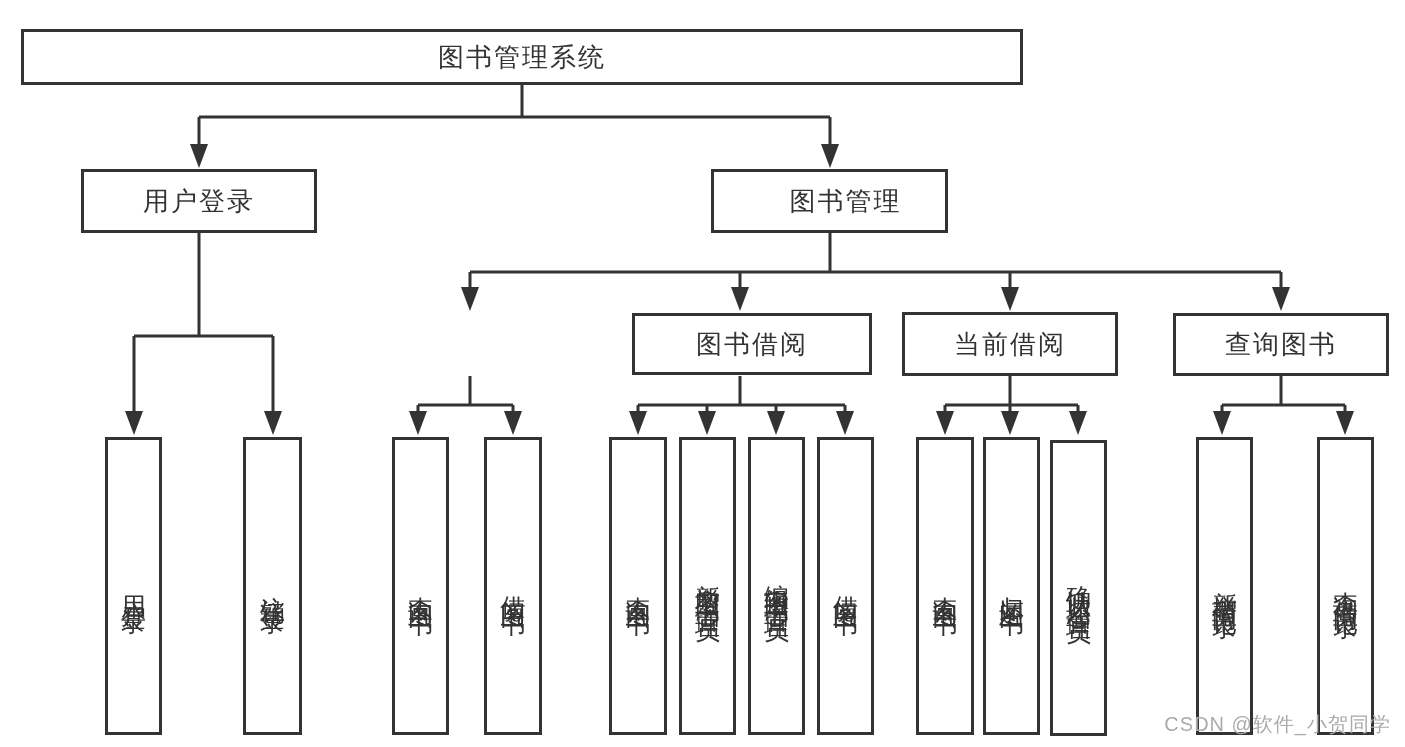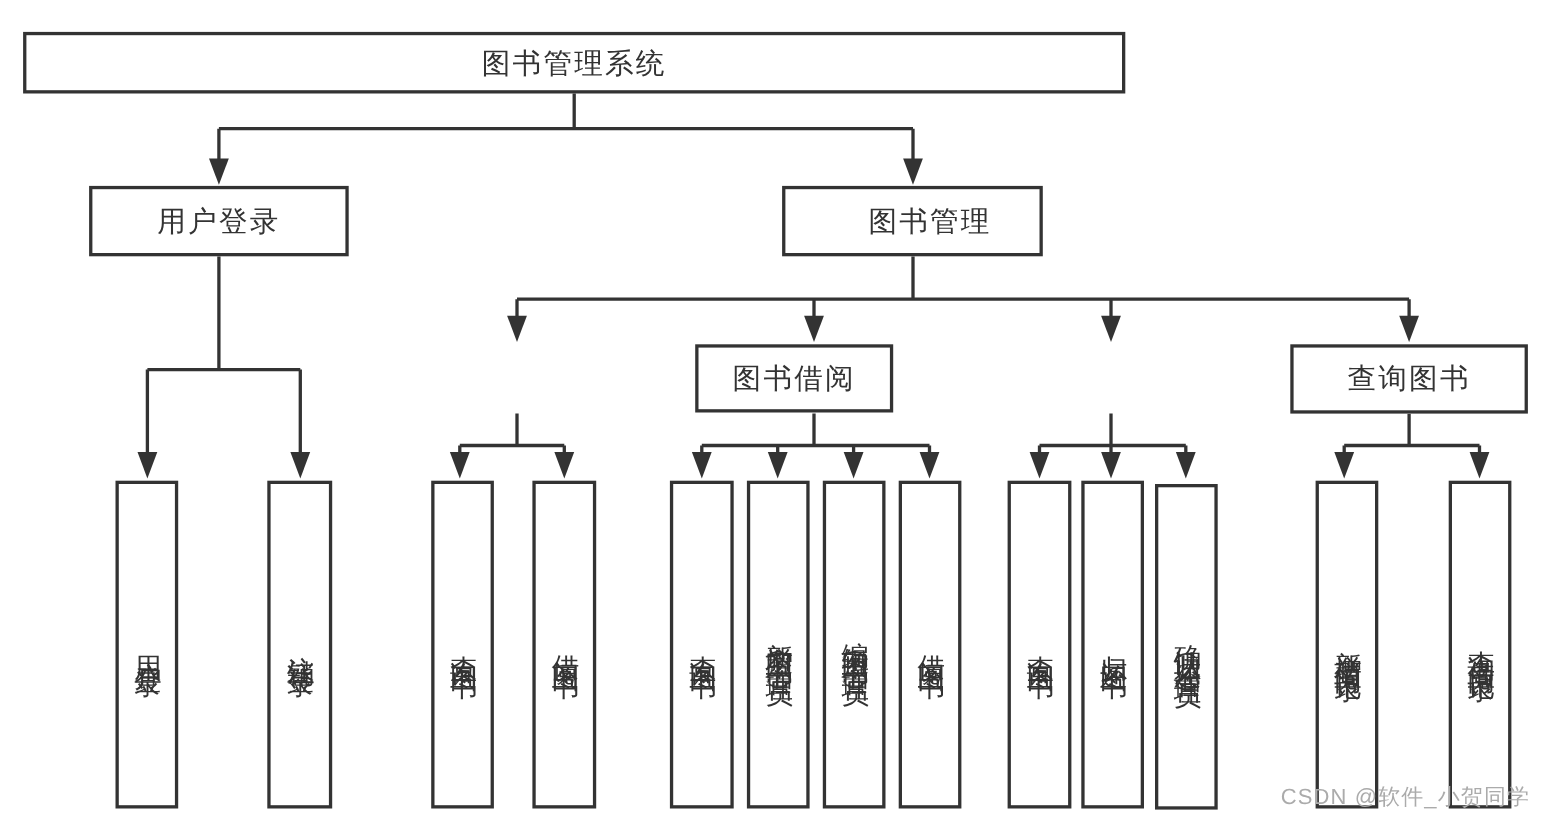--- a/index.html
+++ b/index.html
@@ -94,21 +94,22 @@
       <polygon points="1213,411 1231,411 1222,435" stroke="none"></polygon>
       <polygon points="1336,411 1354,411 1345,435" stroke="none"></polygon>
     </g>
   </svg>
 
   <div class="node" style="left:21px; top:29px; width:1002px; height:56px;">图书管理系统</div>
 
   <div class="node" style="left:81px; top:169px; width:236px; height:64px;">用户登录</div>
   <div class="node" style="left:711px; top:169px; width:237px; height:64px;padding-left:32px;">图书管理</div>
 
-  <div class="node" style="left:632px; top:313px; width:180px; height:62px;">图书借阅</div>
+  <div class="node" style="left:632px; top:313px; width:240px; height:62px;">图书借阅</div>
+  <div class="node" style="left:902px; top:312px; width:216px; height:64px;">当前借阅</div>
   <div class="node" style="left:1173px; top:313px; width:216px; height:63px;">查询图书</div>
 
   <div class="node vnode" style="left:105px; top:437px; width:57px; height:298px;">用户登录</div>
   <div class="node vnode" style="left:243px; top:437px; width:59px; height:298px;">注销登录</div>
 
   <div class="node vnode" style="left:392px; top:437px; width:57px; height:298px;">查询图书</div>
   <div class="node vnode" style="left:484px; top:437px; width:58px; height:298px;">借阅图书</div>
 
   <div class="node vnode" style="left:609px; top:437px; width:58px; height:298px;">查询图书</div>
   <div class="node vnode" style="left:679px; top:437px; width:57px; height:298px;">新增图书（管理员）</div>

